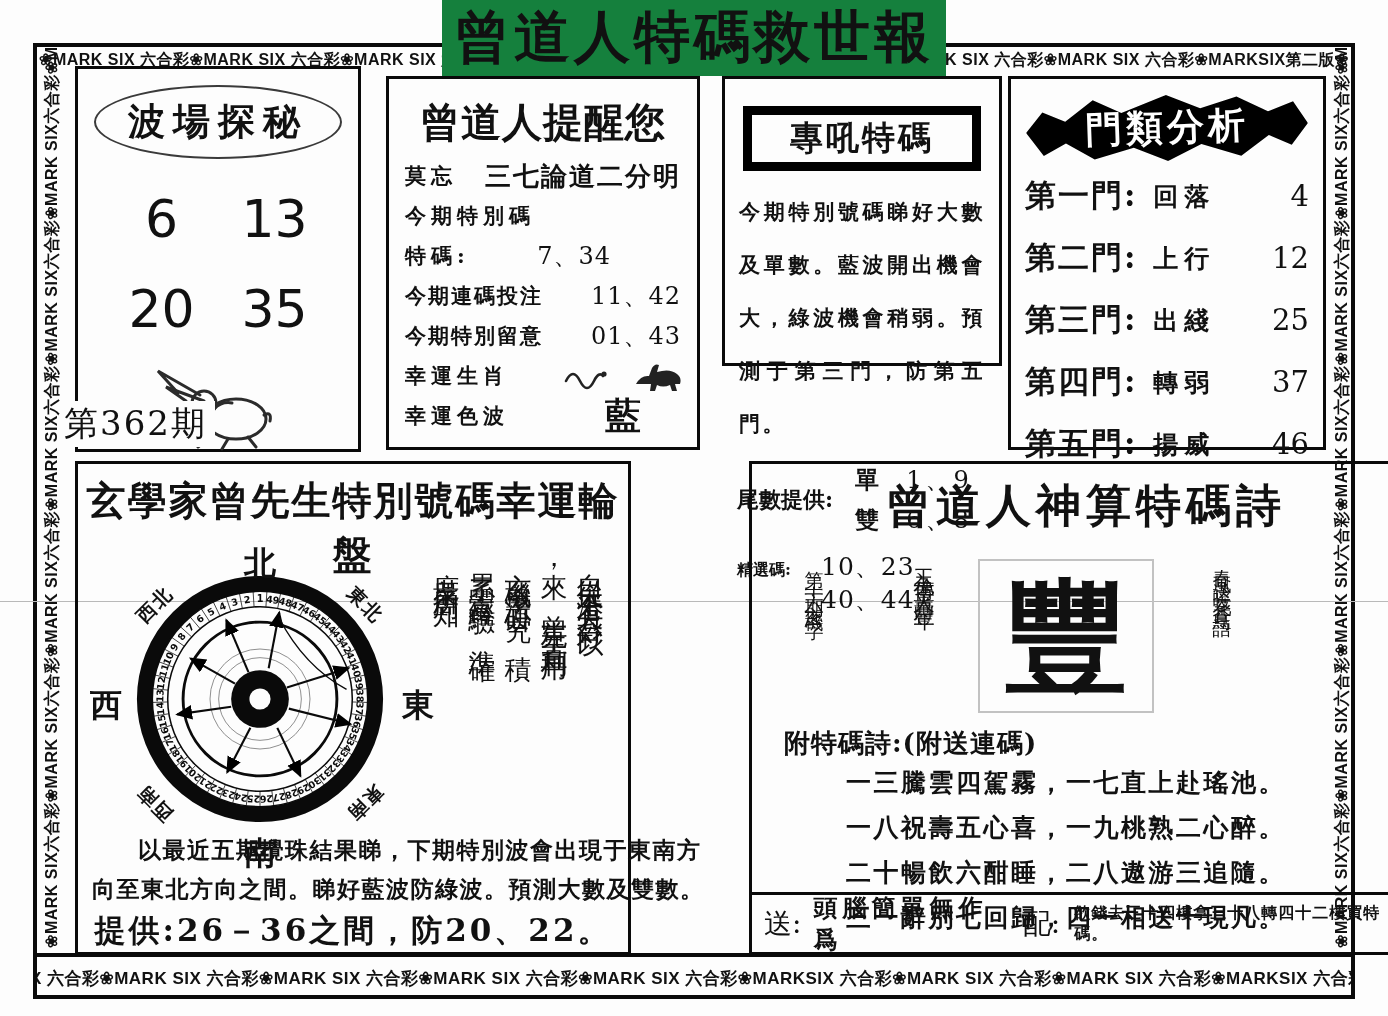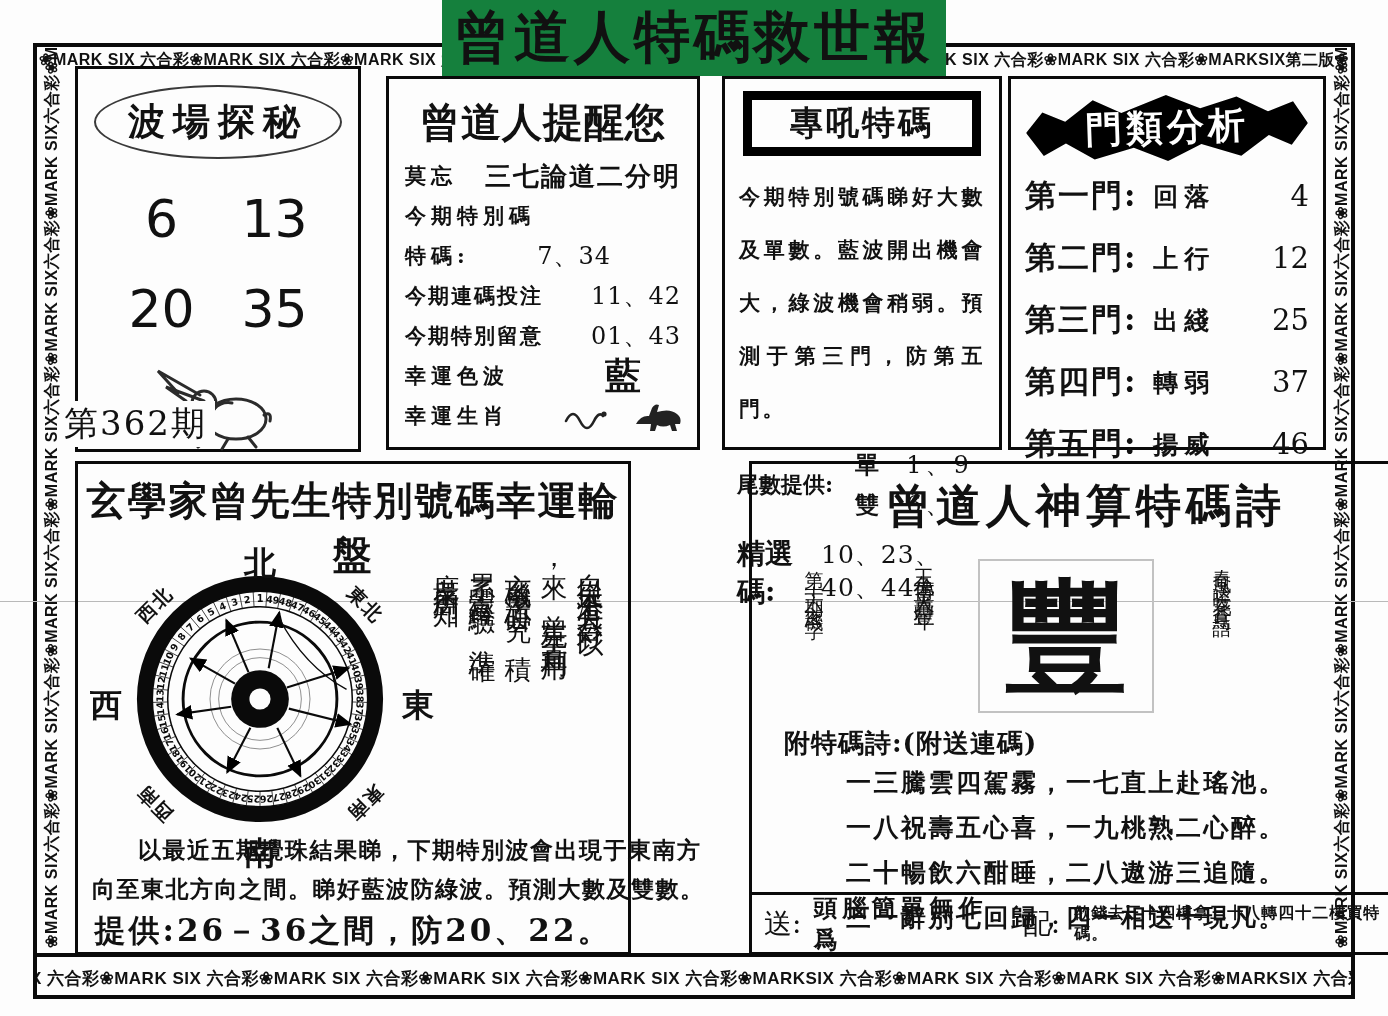--- a/index.html
+++ b/index.html
@@ -36,28 +36,28 @@
   .b2-title { text-align:center; font-weight:bold; font-size:40px; margin-top:16px; letter-spacing:1px; }
   .b2-rows { margin-top:6px; }
   .b2-row { display:flex; justify-content:space-between; align-items:center; height:40px; }
   .b2-label { font-weight:bold; font-size:21px; letter-spacing:5px; white-space:nowrap; }
   .v-mid { font-weight:bold; font-size:26px; letter-spacing:2px; }
   .v-num { font-size:24px; letter-spacing:1px; }
   .v-blue { font-weight:bold; font-size:36px; margin-right:40px; }
   .zodiac-icons { display:flex; gap:22px; align-items:center; }
 
   
-  #box3 { left:722px; top:76px; width:280px; height:374px; padding:0 12px; }
+  #box3 { left:722px; top:76px; width:280px; height:290px; padding:15px 12px; }
   .b3-titlebox { margin:12px auto 0; width:238px; border:9px solid #000; text-align:center; font-weight:bold; font-size:33px; letter-spacing:3px; padding:1px 0; }
   .b3-para { margin:14px 2px 0; font-size:21px; line-height:53px; letter-spacing:2.5px; font-weight:600; text-align:justify; }
   .b3-tail { display:flex; margin-top:10px; align-items:center; }
   .b3-tail-label { font-weight:bold; font-size:22px; width:118px; }
   .b3-tail-vals div { font-size:24px; letter-spacing:4px; line-height:40px; }
   .b3-select { display:flex; margin-top:10px; align-items:baseline; }
-  .b3-select-label { font-weight:bold; font-size:28px; width:108px; }
+  .b3-select-label { font-weight:bold; font-size:16px; width:108px; }
   .b3-select-vals { font-size:25px; letter-spacing:1px; }
 
   
   #box4 { left:1008px; top:76px; width:318px; height:374px; padding:0 14px; }
   .b4-banner { margin:16px auto 0; width:282px; height:66px; background:#000; color:#fff; display:flex; align-items:center; justify-content:center; font-weight:bold; font-size:37px; letter-spacing:4px; transform:rotate(-2deg);
     clip-path:polygon(0% 50%,6% 20%,14% 35%,24% 4%,34% 25%,50% 0%,62% 22%,75% 6%,86% 30%,95% 16%,100% 50%,94% 82%,86% 66%,76% 96%,62% 76%,50% 100%,38% 78%,24% 94%,14% 68%,6% 86%); }
   .b4-rows { margin-top:4px; }
   .b4-row { display:flex; align-items:center; justify-content:space-between; height:62px; }
   .b4-door { font-weight:bold; font-size:31px; letter-spacing:2px; }
   .b4-trend { font-weight:bold; font-size:25px; letter-spacing:6px; width:96px; }
@@ -161,34 +161,34 @@
       </div>
       <div class="b2-row">
         <span class="b2-label" style="letter-spacing:2px;">今期連碼投注</span>
         <span class="v-num">11、42</span>
       </div>
       <div class="b2-row">
         <span class="b2-label" style="letter-spacing:2px;">今期特別留意</span>
         <span class="v-num">01、43</span>
       </div>
       <div class="b2-row">
-        <span class="b2-label">幸運色波</span>
-        <span class="v-blue">藍</span>
-      </div>
-      <div class="b2-row">
         <span class="b2-label">幸運生肖</span>
         <span class="zodiac-icons">
           <svg width="46" height="30" viewBox="0 0 46 30">
             <path d="M3,20 q7,-14 14,0 q7,14 14,0 q5,-10 9,-5" fill="none" stroke="#222" stroke-width="2.6" stroke-linecap="round"></path>
             <circle cx="41" cy="13" r="2.6" fill="#222"></circle>
           </svg>
           <svg width="50" height="32" viewBox="0 0 50 32">
             <path d="M5,24 q5,-9 13,-8 l3,-8 q3,-5 7,-3 l-2,7 q13,-4 20,2 q5,4 3,10 l-5,0 l2,7 l-5,0 l-2,-6 q-7,3 -13,0 l-2,6 l-5,0 l1,-7 q-8,0 -15,0 z" fill="#222"></path>
           </svg>
         </span>
+      </div>
+      <div class="b2-row">
+        <span class="b2-label">幸運色波</span>
+        <span class="v-blue">藍</span>
       </div>
     </div>
   </div>
 
   <div class="box" id="box3">
     <div class="b3-titlebox">專吼特碼</div>
     <div class="b3-para">今期特別號碼睇好大數及單數。藍波開出機會大，綠波機會稍弱。預測于第三門，防第五門。</div>
     <div class="b3-tail">
       <span class="b3-tail-label">尾數提供:</span>
       <span class="b3-tail-vals">

